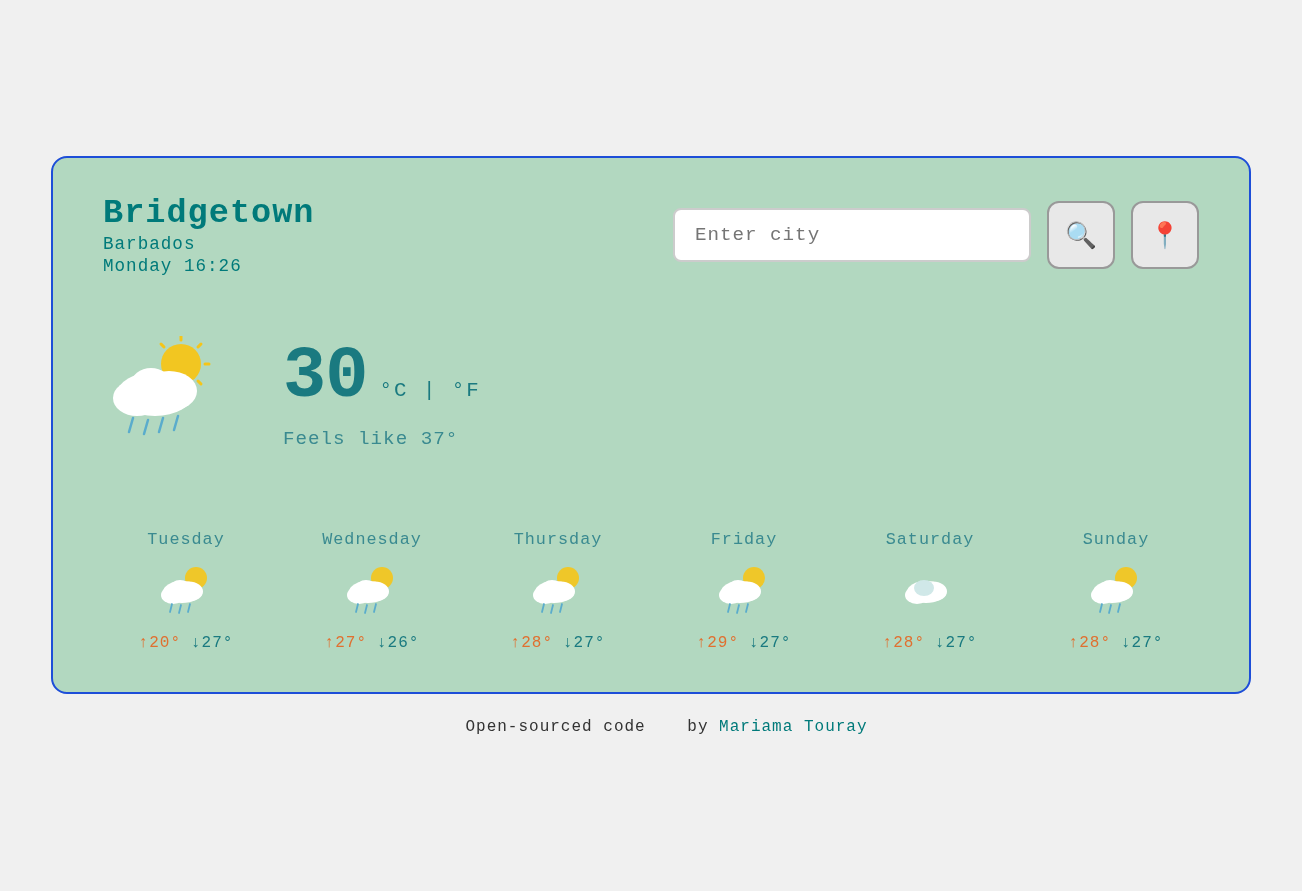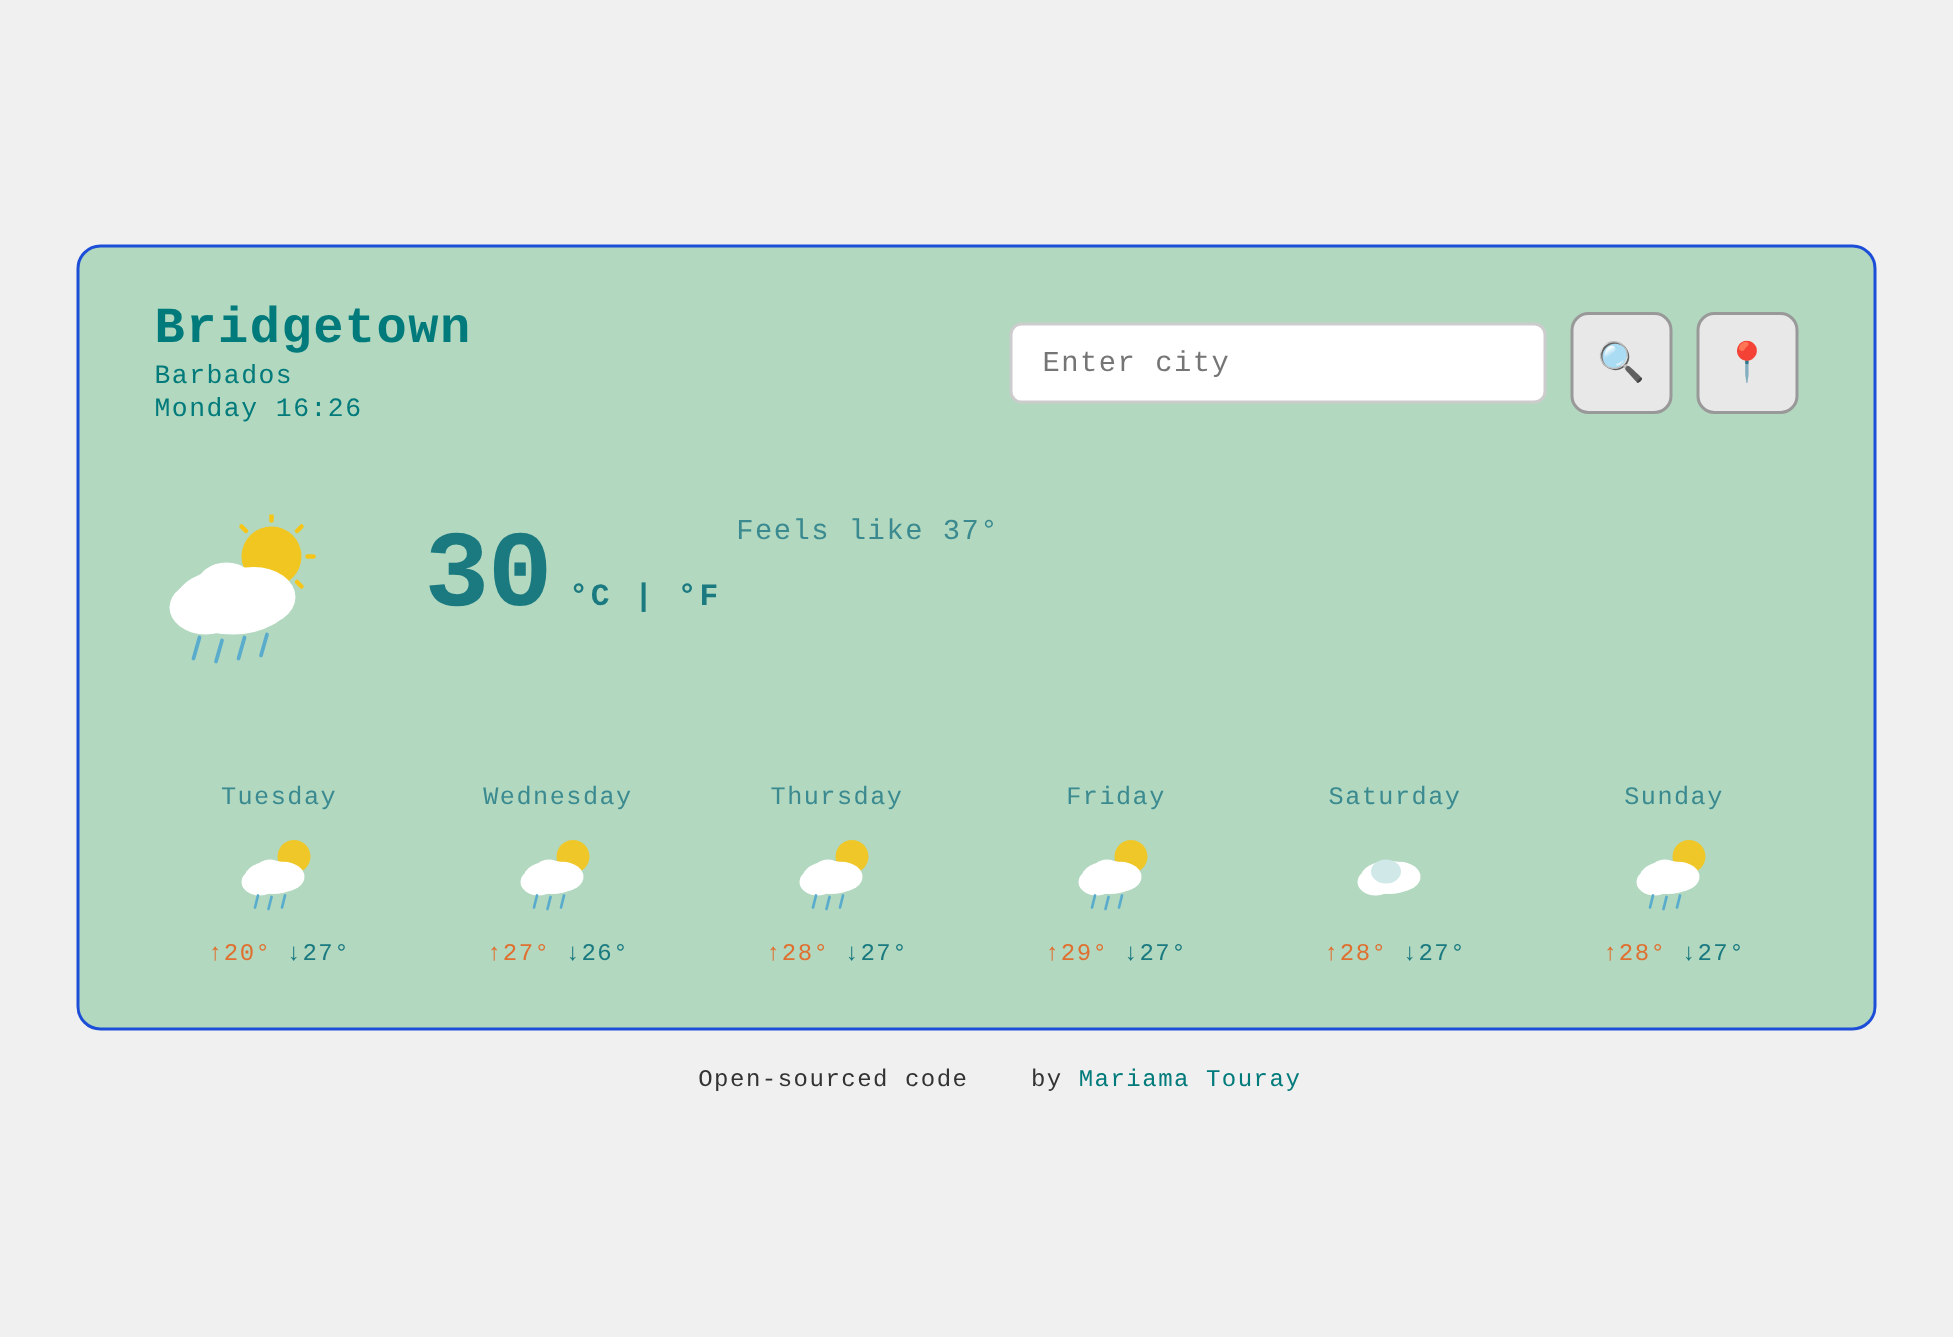--- a/index.html
+++ b/index.html
@@ -108,42 +108,41 @@
     }
 
     
     .weather-icon-svg {
       width: 120px;
       height: 100px;
     }
 
     .temp-section {
       display: flex;
-      flex-direction: row;
+      flex-direction: column;
       gap: 10px;
     }
 
     .temp-row {
       display: flex;
       align-items: baseline;
       gap: 12px;
     }
 
     .temp-value {
       font-size: 4.5rem;
       font-weight: bold;
       color: #1a7a80;
       letter-spacing: -1px;
     }
 
     .unit-toggle {
       font-size: 1.3rem;
       color: #1a7a80;
       letter-spacing: 2px;
-      font-weight: bold;
     }
 
     .feels-like {
       color: #3a8a90;
       font-size: 1.2rem;
       letter-spacing: 1px;
     }
 
     .conditions-section {
       display: flex;

